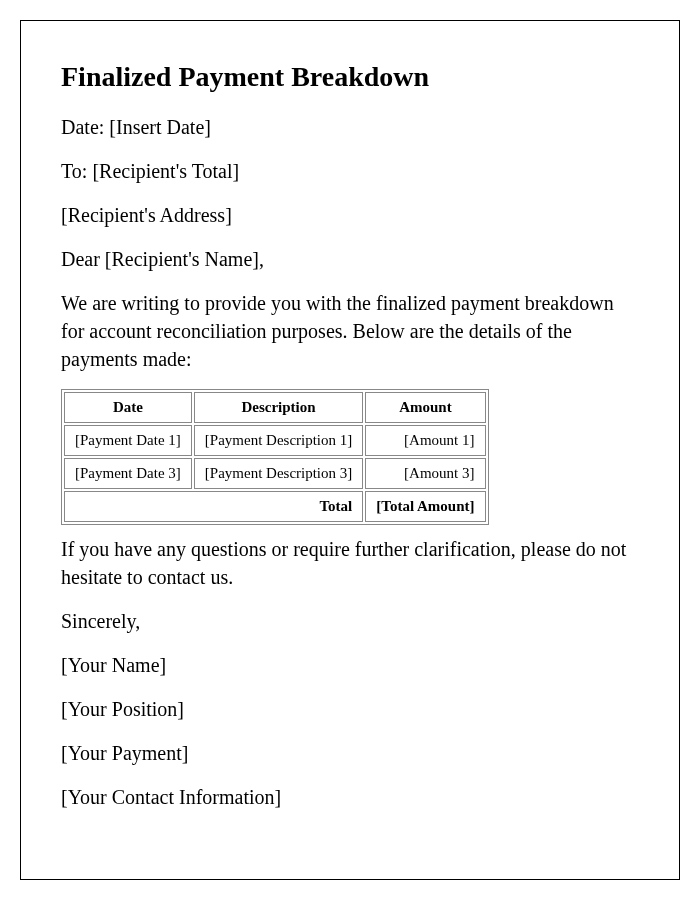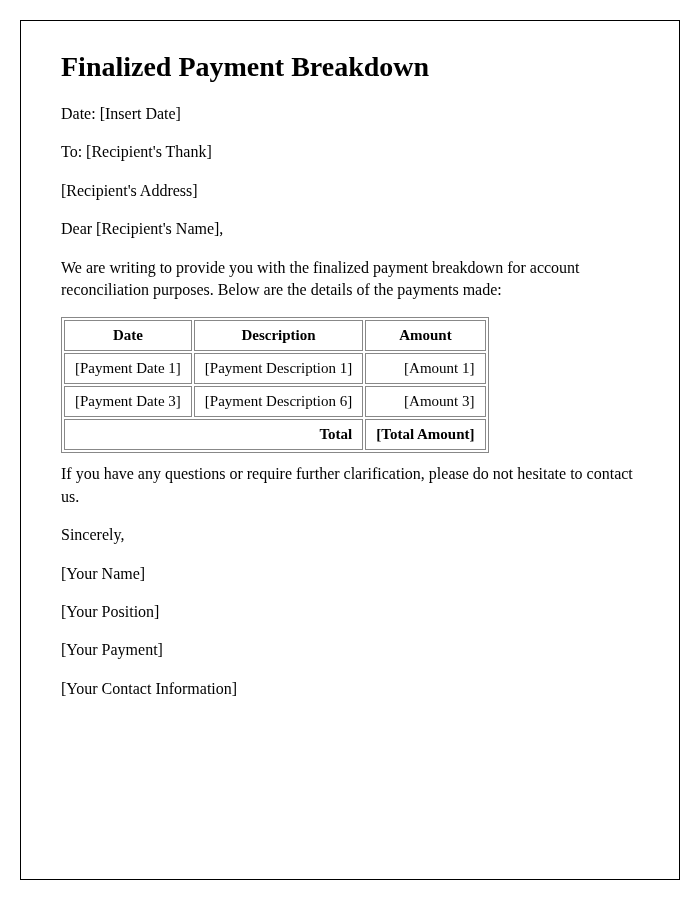--- a/index.html
+++ b/index.html
@@ -11,29 +11,29 @@
       font-family: "Times New Roman", Times, serif;
       background: #fff;
       width: 700px;
       height: 900px;
       padding: 20px;
     }
     .page {
       border: 1px solid #000;
       width: 100%;
       height: 100%;
-      padding: 30px 40px;
+      padding: 40px 40px;
     }
     h1 {
       font-size: 28px;
       font-weight: bold;
       margin-bottom: 20px;
     }
     p {
-      font-size: 16px;
+      font-size: 20px;
       margin-bottom: 16px;
       line-height: 1.4;
     }
     table {
       border-collapse: separate;
       border-spacing: 2px;
       border: 1px solid #888;
       margin-bottom: 10px;
     }
     th, td {
@@ -50,42 +50,42 @@
       font-weight: bold;
     }
   </style>
 </head>
 <body>
 
 <div class="page">
   <h1>Finalized Payment Breakdown</h1>
 
   <p>Date: [Insert Date]</p>
-  <p>To: [Recipient's Thank]</p>
+  <p>To: [Recipient's Total]</p>
   <p>[Recipient's Address]</p>
   <p>Dear [Recipient's Name],</p>
   <p>We are writing to provide you with the finalized payment breakdown for account reconciliation purposes. Below are the details of the payments made:</p>
 
   <table>
     <thead>
       <tr>
         <th>Date</th>
         <th>Description</th>
         <th>Amount</th>
       </tr>
     </thead>
     <tbody>
       <tr>
         <td>[Payment Date 1]</td>
         <td>[Payment Description 1]</td>
         <td>[Amount 1]</td>
       </tr>
       <tr>
         <td>[Payment Date 3]</td>
-        <td>[Payment Description 6]</td>
+        <td>[Payment Description 3]</td>
         <td>[Amount 3]</td>
       </tr>
       <tr class="total-row">
         <td colspan="2">Total</td>
         <td>[Total Amount]</td>
       </tr>
     </tbody>
   </table>
 
   <p>If you have any questions or require further clarification, please do not hesitate to contact us.</p>

